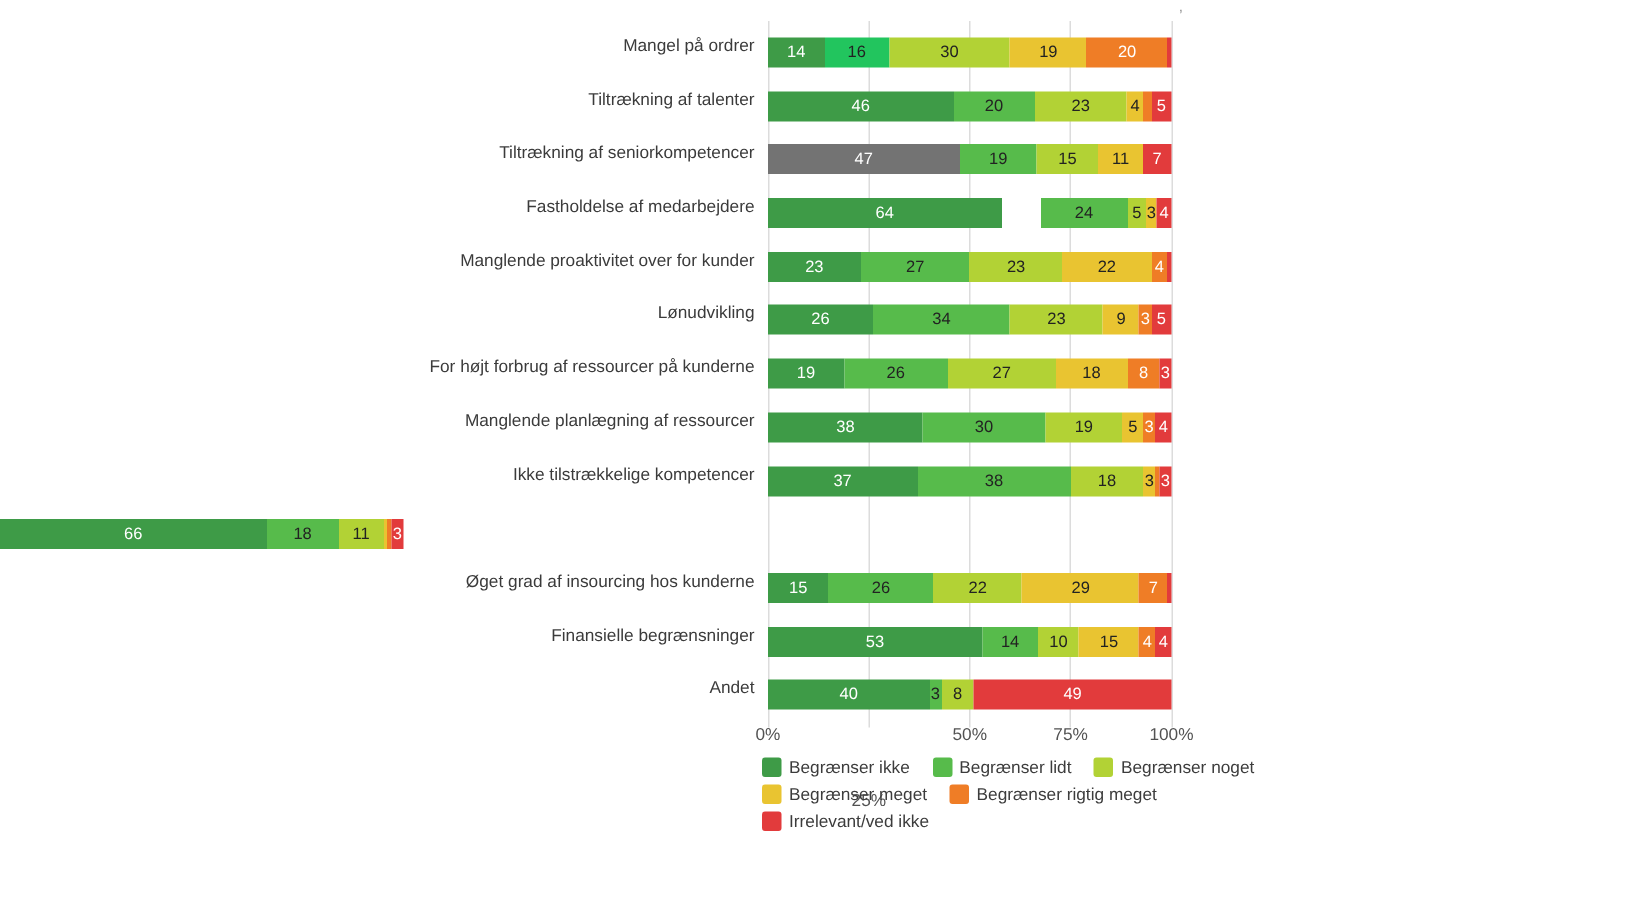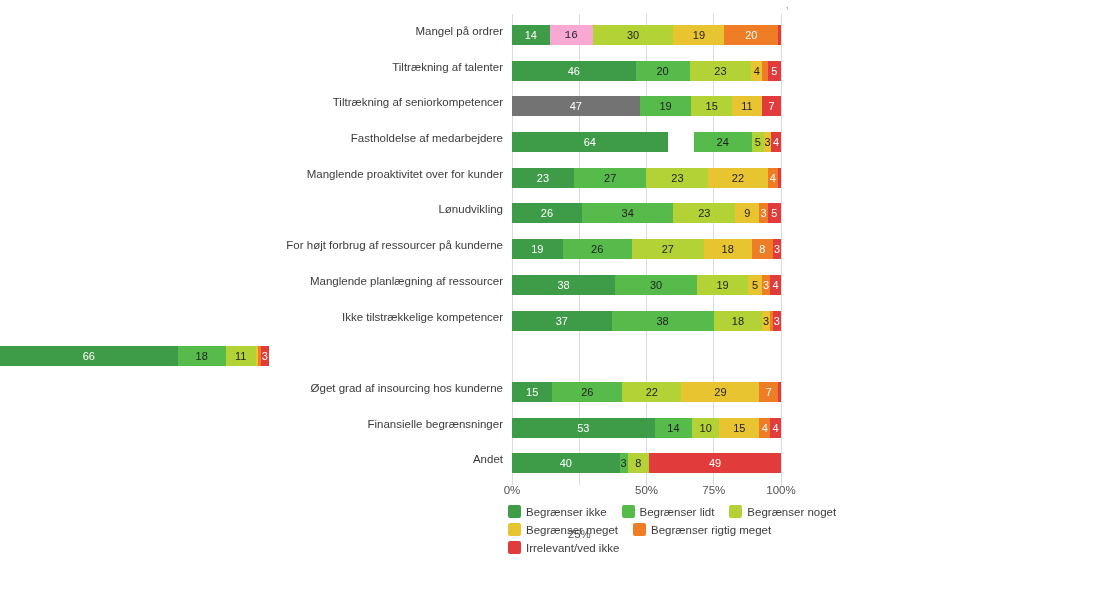--- a/index.html
+++ b/index.html
@@ -57,21 +57,21 @@
       <div class="gridline" style="left: calc(75% - 0.5px);"></div>
       <div class="gridline" style="left: calc(100% - 0.5px);"></div>
     </div>
   <div class="rows" id="rows">
       <div class="row">
         <div class="cat-label">Mangel på ordrer</div>
         <div class="bar">
           <div class="seg light" style="width: 14%; background: rgb(62, 155, 71);">
             <span>14</span>
           </div>
-          <div class="seg dark" style="width: 16%; background: #f9a8d4; font-family: Liberation Mono, monospace;">
+          <div class="seg dark" style="width: 16%; background: #22c55e;">
             <span>16</span>
           </div>
           <div class="seg dark" style="width: 30%; background: rgb(178, 210, 53);">
             <span>30</span>
           </div>
           <div class="seg dark" style="width: 19%; background: rgb(233, 196, 49);">
             <span>19</span>
           </div>
           <div class="seg light" style="width: 20%; background: rgb(239, 125, 38);">
             <span>20</span>

